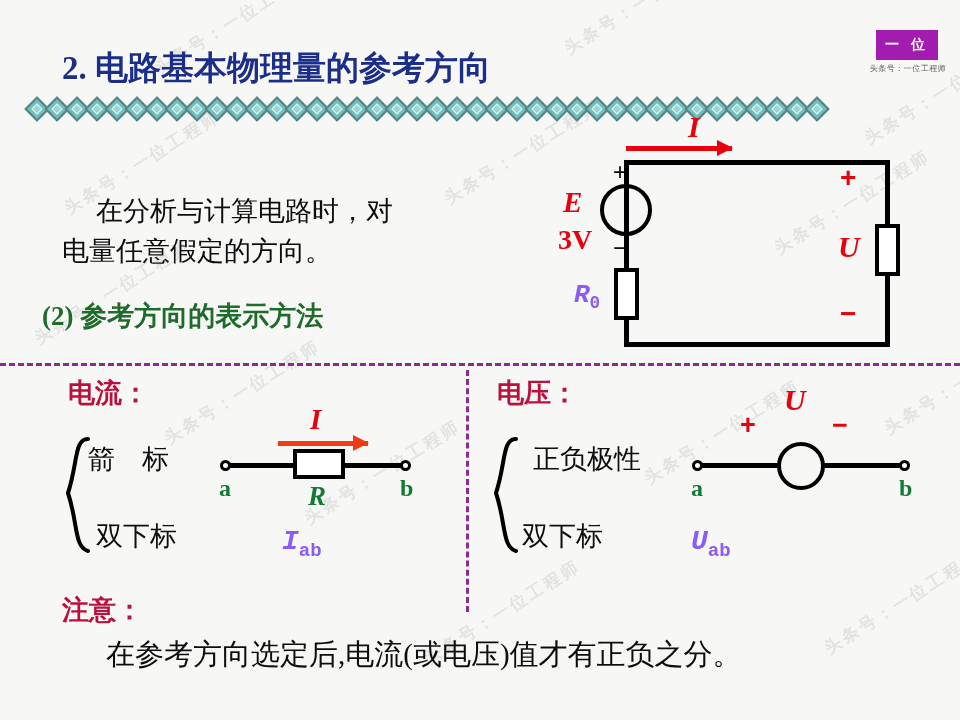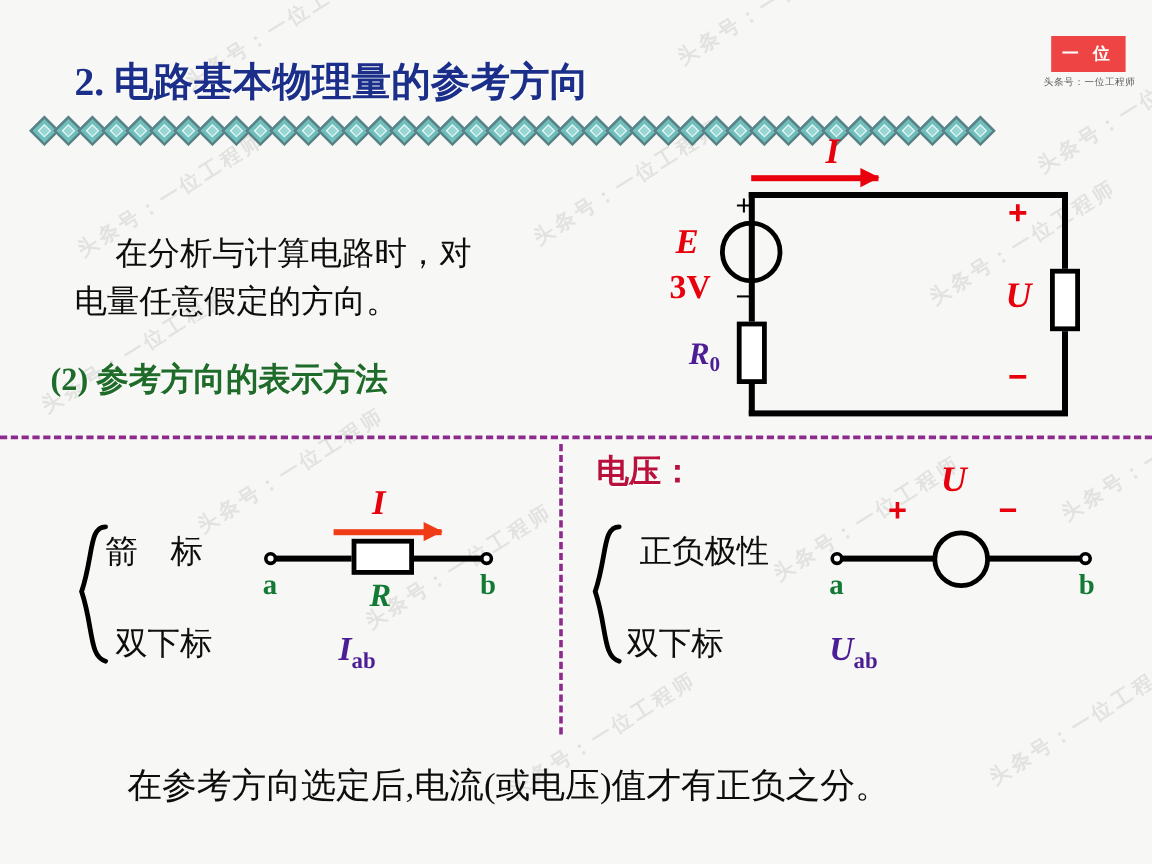--- a/index.html
+++ b/index.html
@@ -95,22 +95,22 @@
   }
   .redsign{
     position:absolute;color:#e8000d;font-weight:bold;font-size:26px;
     font-family:"Liberation Sans",sans-serif;white-space:nowrap;
   }
   .blksign{
     position:absolute;color:#000;font-weight:500;font-size:26px;
     font-family:"Liberation Sans",sans-serif;white-space:nowrap;
   }
   .blklbl{
-    position:absolute;color:#4c1d95;font-weight:bold;font-style:italic;
-    font-size:26px;font-family:Liberation Serif, serif;white-space:nowrap;
+    position:absolute;color:#8b5cf6;font-weight:bold;font-style:italic;
+    font-size:26px;font-family:Liberation Mono, monospace;white-space:nowrap;
   }
   .greenlbl{
     position:absolute;color:#137a36;font-weight:bold;font-style:italic;
     font-size:24px;font-family:"Liberation Serif",serif;white-space:nowrap;
   }
   .greenterm{
     position:absolute;color:#137a36;font-weight:bold;font-size:24px;
     font-family:"Liberation Serif",serif;white-space:nowrap;
   }
   sub{font-size:.68em;font-style:normal;font-weight:bold;}
@@ -121,21 +121,21 @@
   .arrow .head{
     position:absolute;right:-1px;top:-6px;width:0;height:0;
     border-top:8px solid transparent;border-bottom:8px solid transparent;
   }
 
   
   .brace{position:absolute;}
 
   
   #logo-badge{
-    left:876px;top:30px;width:62px;height:30px;background:#ef4444;
+    left:876px;top:30px;width:62px;height:30px;background:#a21caf;
     display:flex;align-items:center;justify-content:center;
   }
   #logo-badge span{
     color:#fff;font-size:14px;font-weight:bold;letter-spacing:4px;
     font-family:"Liberation Sans","DejaVu Sans",sans-serif;
   }
   #logo-caption{
     left:862px;top:63px;width:92px;text-align:center;
     color:#5a5a5a;font-size:8px;letter-spacing:.5px;white-space:nowrap;
     font-family:"Liberation Sans","DejaVu Sans",sans-serif;
@@ -246,20 +246,21 @@
     <div class="redsign" style="left:280px;top:62px;font-size:28px;">+</div>
     <div class="redlbl" style="left:278px;top:130px;font-size:30px;">U</div>
     <div class="redsign" style="left:280px;top:198px;font-size:28px;">−</div>
   </div>
 
   <div class="abs" id="hsep"></div>
   <div class="abs" id="vsep"></div>
 
   <div class="abs" style="left:0;top:363px;width:466px;height:250px;">
 
+    <div class="crimson abs" style="left:68px;top:12px;">电流：</div>
 
     <svg class="brace" style="left:58px;top:72px;" width="34" height="120" viewBox="0 0 34 120">
       <path d="M30 4 C16 4 20 28 10 58 C20 88 16 112 30 116" fill="none" stroke="#000" stroke-width="4" stroke-linecap="round"></path>
     </svg>
 
     <div class="bodytext abs" style="left:88px;top:78px;text-align:center;">箭　标</div>
     <div class="bodytext abs" style="left:96px;top:155px;">双下标</div>
 
     <div class="redlbl abs" style="left:310px;top:40px;font-size:29px;color:#e8000d;">I</div>
     <div class="arrow abs" style="left:278px;top:78px;width:90px;">
@@ -302,15 +303,16 @@
 
     <div class="redlbl abs" style="left:318px;top:20px;font-size:30px;">U</div>
     <div class="redsign abs" style="left:274px;top:47px;font-size:27px;">+</div>
     <div class="redsign abs" style="left:366px;top:47px;font-size:27px;">−</div>
 
     <div class="blklbl abs" style="left:225px;top:163px;font-size:28px;">
       <span>U</span><sub>ab</sub>
     </div>
   </div>
 
+  <div class="abs crimson" style="left:62px;top:592px;">注意：</div>
   <div class="abs bodytext" style="left:106px;top:635px;font-size:29px;">在参考方向选定后,电流(或电压)值才有正负之分。</div>
 
 </div>
 
 </body></html>

